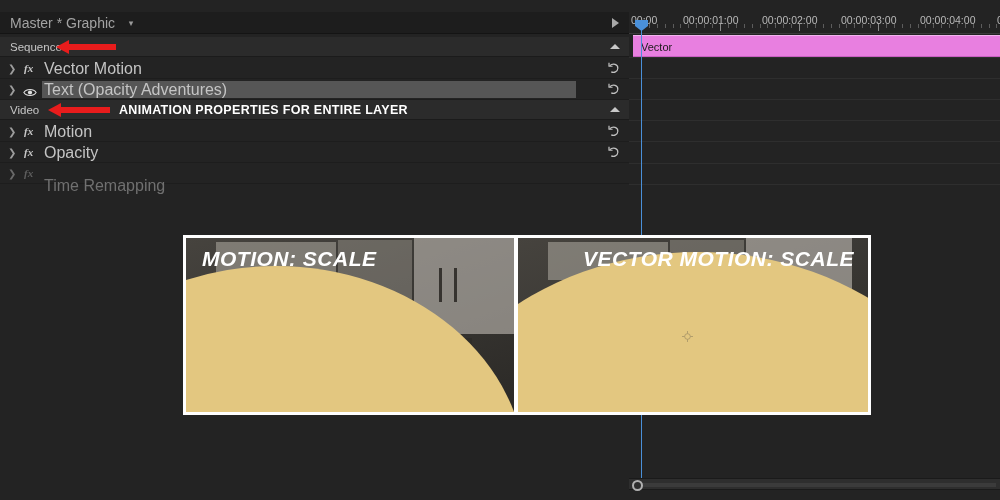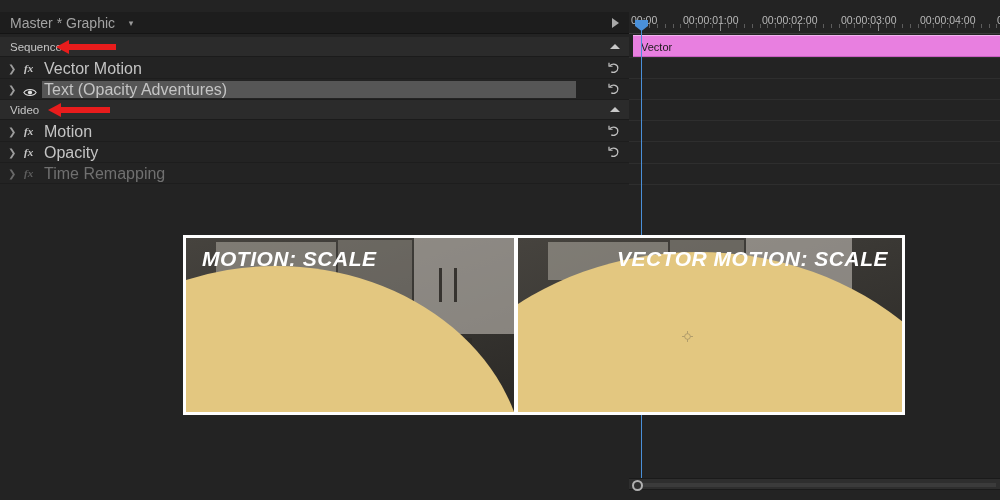--- a/index.html
+++ b/index.html
@@ -82,21 +82,21 @@
     font-family: "Liberation Serif", serif; font-weight: bold;
   }
   .prow .fx.dim { color: #5e5e5e; }
   .prow .eye {
     position: absolute; left: 23px; top: 5px; width: 14px; height: 11px;
   }
   .prow .pname {
     position: absolute; left: 44px; top: 0; line-height: 21px;
     color: #c4c4c4; font-size: 16px; white-space: nowrap;
   }
-  .prow .pname.dim { color: #707070; }
+  .prow .pname.dim { color: #707070; margin-top: 12px; }
   .prow.selected { background: #232323; }
   .prow .sel-fill {
     position: absolute; left: 42px; top: 2px; width: 534px; height: 17px;
     background: #565656;
   }
   .prow .reset {
     position: absolute; right: 8px; top: 3px; width: 15px; height: 15px;
   }
 
   
@@ -231,20 +231,21 @@
     </div>
 
     <div class="grp" style="top:100px;">
       <span class="grp-label">Video</span>
       <span class="grp-collapse"></span>
     </div>
     <div class="ann-arrow" style="left:48px; top:103px; width:62px;">
       <span class="head"></span>
       <span class="shaft" style="width:50px;"></span>
     </div>
+    <span class="ann-text" style="left:119px; top:103px;">ANIMATION PROPERTIES FOR ENTIRE LAYER</span>
 
     <div class="prow" style="top:121px;">
       <span class="disc">❯</span>
       <span class="fx">fx</span>
       <span class="pname">Motion</span>
       <span class="reset">
         <svg viewBox="0 0 16 16" width="15" height="15" fill="none" stroke="#c2c2c2" stroke-width="1.3">
           <path d="M4 5 C7.5 1.8, 13 3.5, 12.6 8 C12.3 11.5, 8.5 13, 5.6 11.6"></path>
           <path d="M3.2 1.8 L3.2 5.6 L7 5.6" stroke-linejoin="round"></path>
         </svg>
@@ -367,21 +368,21 @@
       <div class="k-dark" style="left:226px; top:100px; width:60px; height:52px; background:#2e2c28;"></div>
       <div class="k-cab-top" style="left:228px; top:103px; width:7px; height:40px; background:#514d46; opacity:.8;"></div>
       <div class="k-cab-top" style="left:240px; top:100px; width:7px; height:44px; background:#5a564e; opacity:.8;"></div>
       <div class="k-cab-top" style="left:252px; top:106px; width:6px; height:38px; background:#4d4942; opacity:.8;"></div>
 
       <div class="dough" style="left:-160px; top:28px; width:500px; height:420px; border-radius:50%;"></div>
       <span class="pv-title" style="left:16px; top:9px; font-size:21px;">MOTION: SCALE</span>
     </div>
   </div>
 
-  <div class="preview" style="left:515px; top:235px; width:390px; height:180px;">
+  <div class="preview" style="left:515px; top:235px; width:356px; height:180px;">
     <div class="pv-inner">
       <div class="kitchen"></div>
       <div class="k-dark" style="left:0; top:0; width:100%; height:100%; background:linear-gradient(160deg,#46433e 0%,#3b3935 40%,#2b2926 100%);"></div>
       <div class="k-cab-top" style="left:30px; top:4px; width:120px; height:38px; background:#b9b5ab; opacity:.5;"></div>
       <div class="k-cab-top" style="left:152px; top:2px; width:74px; height:60px; background:#9f9b92; opacity:.45;"></div>
       <div class="k-cab-top" style="left:228px; top:0px; width:106px; height:96px; background:#cfcbc2; opacity:.55;"></div>
       <div class="k-dark" style="left:253px; top:30px; width:3px; height:34px; background:#36332f;"></div>
       <div class="k-dark" style="left:268px; top:30px; width:3px; height:34px; background:#36332f;"></div>
       <div class="k-dark" style="left:140px; top:48px; width:60px; height:96px; border-radius:50% 50% 40% 40%; background:#262421;"></div>
       <div class="k-dark" style="left:226px; top:100px; width:60px; height:52px; background:#2e2c28;"></div>

